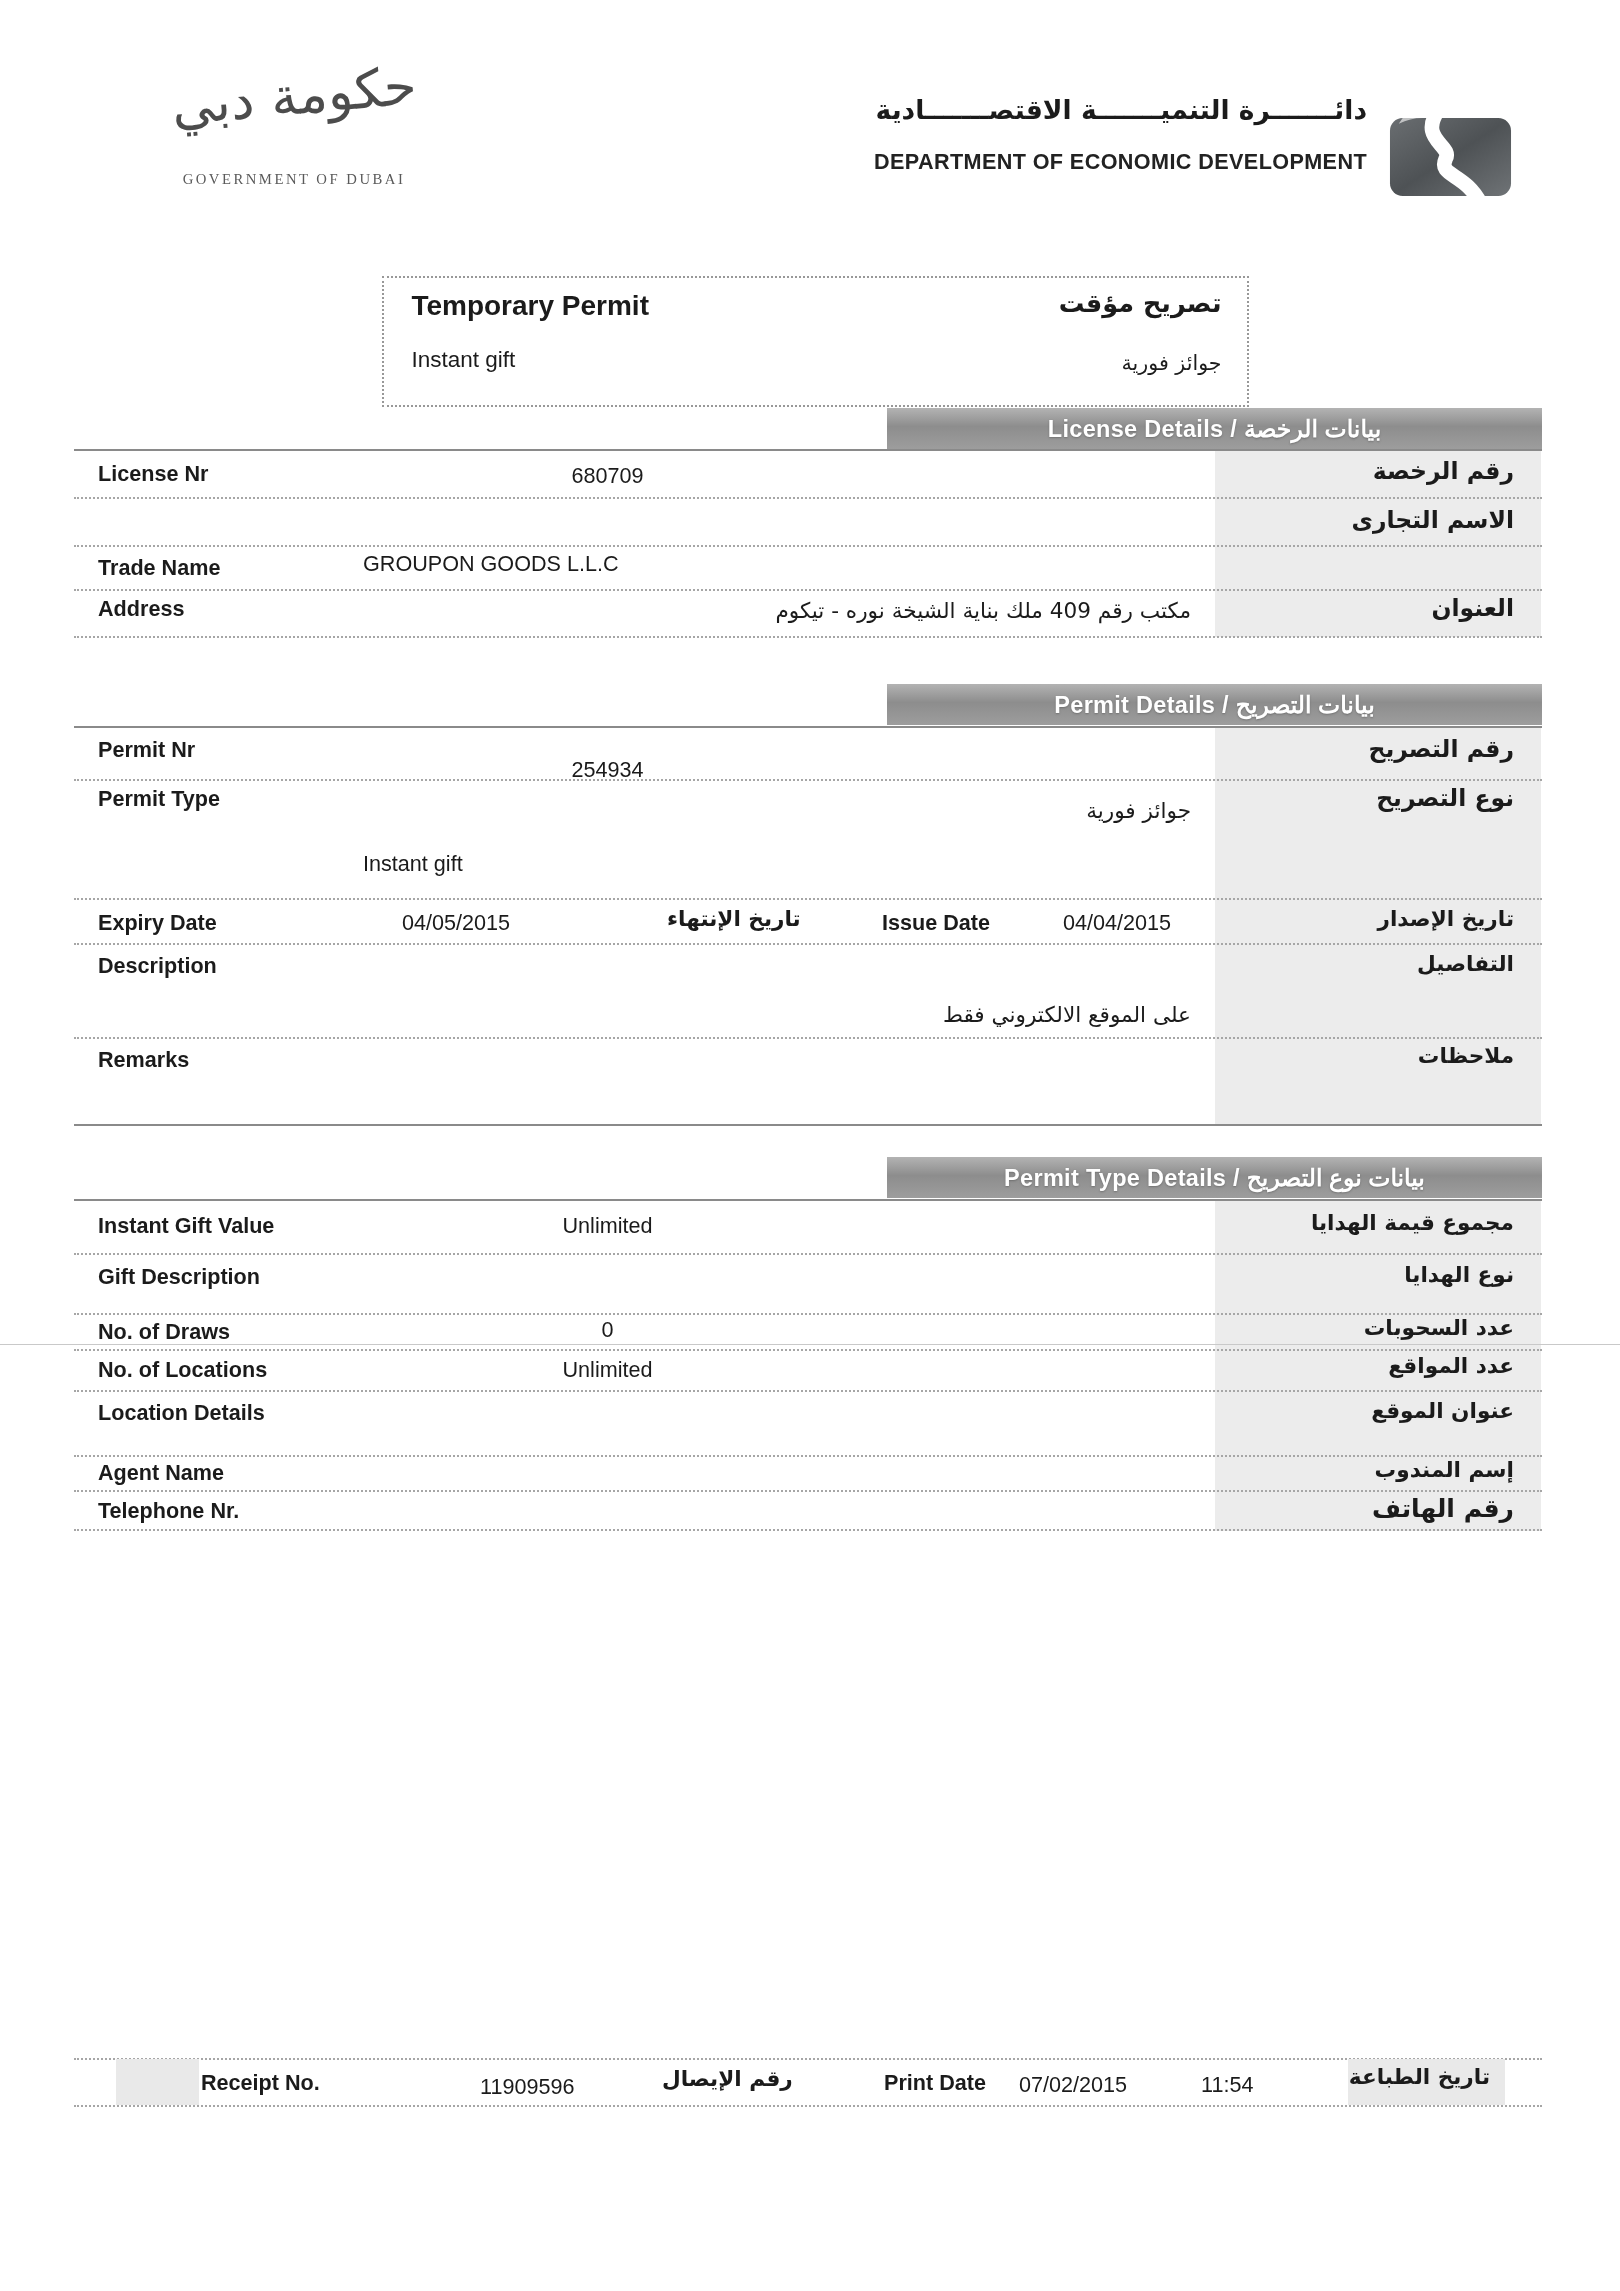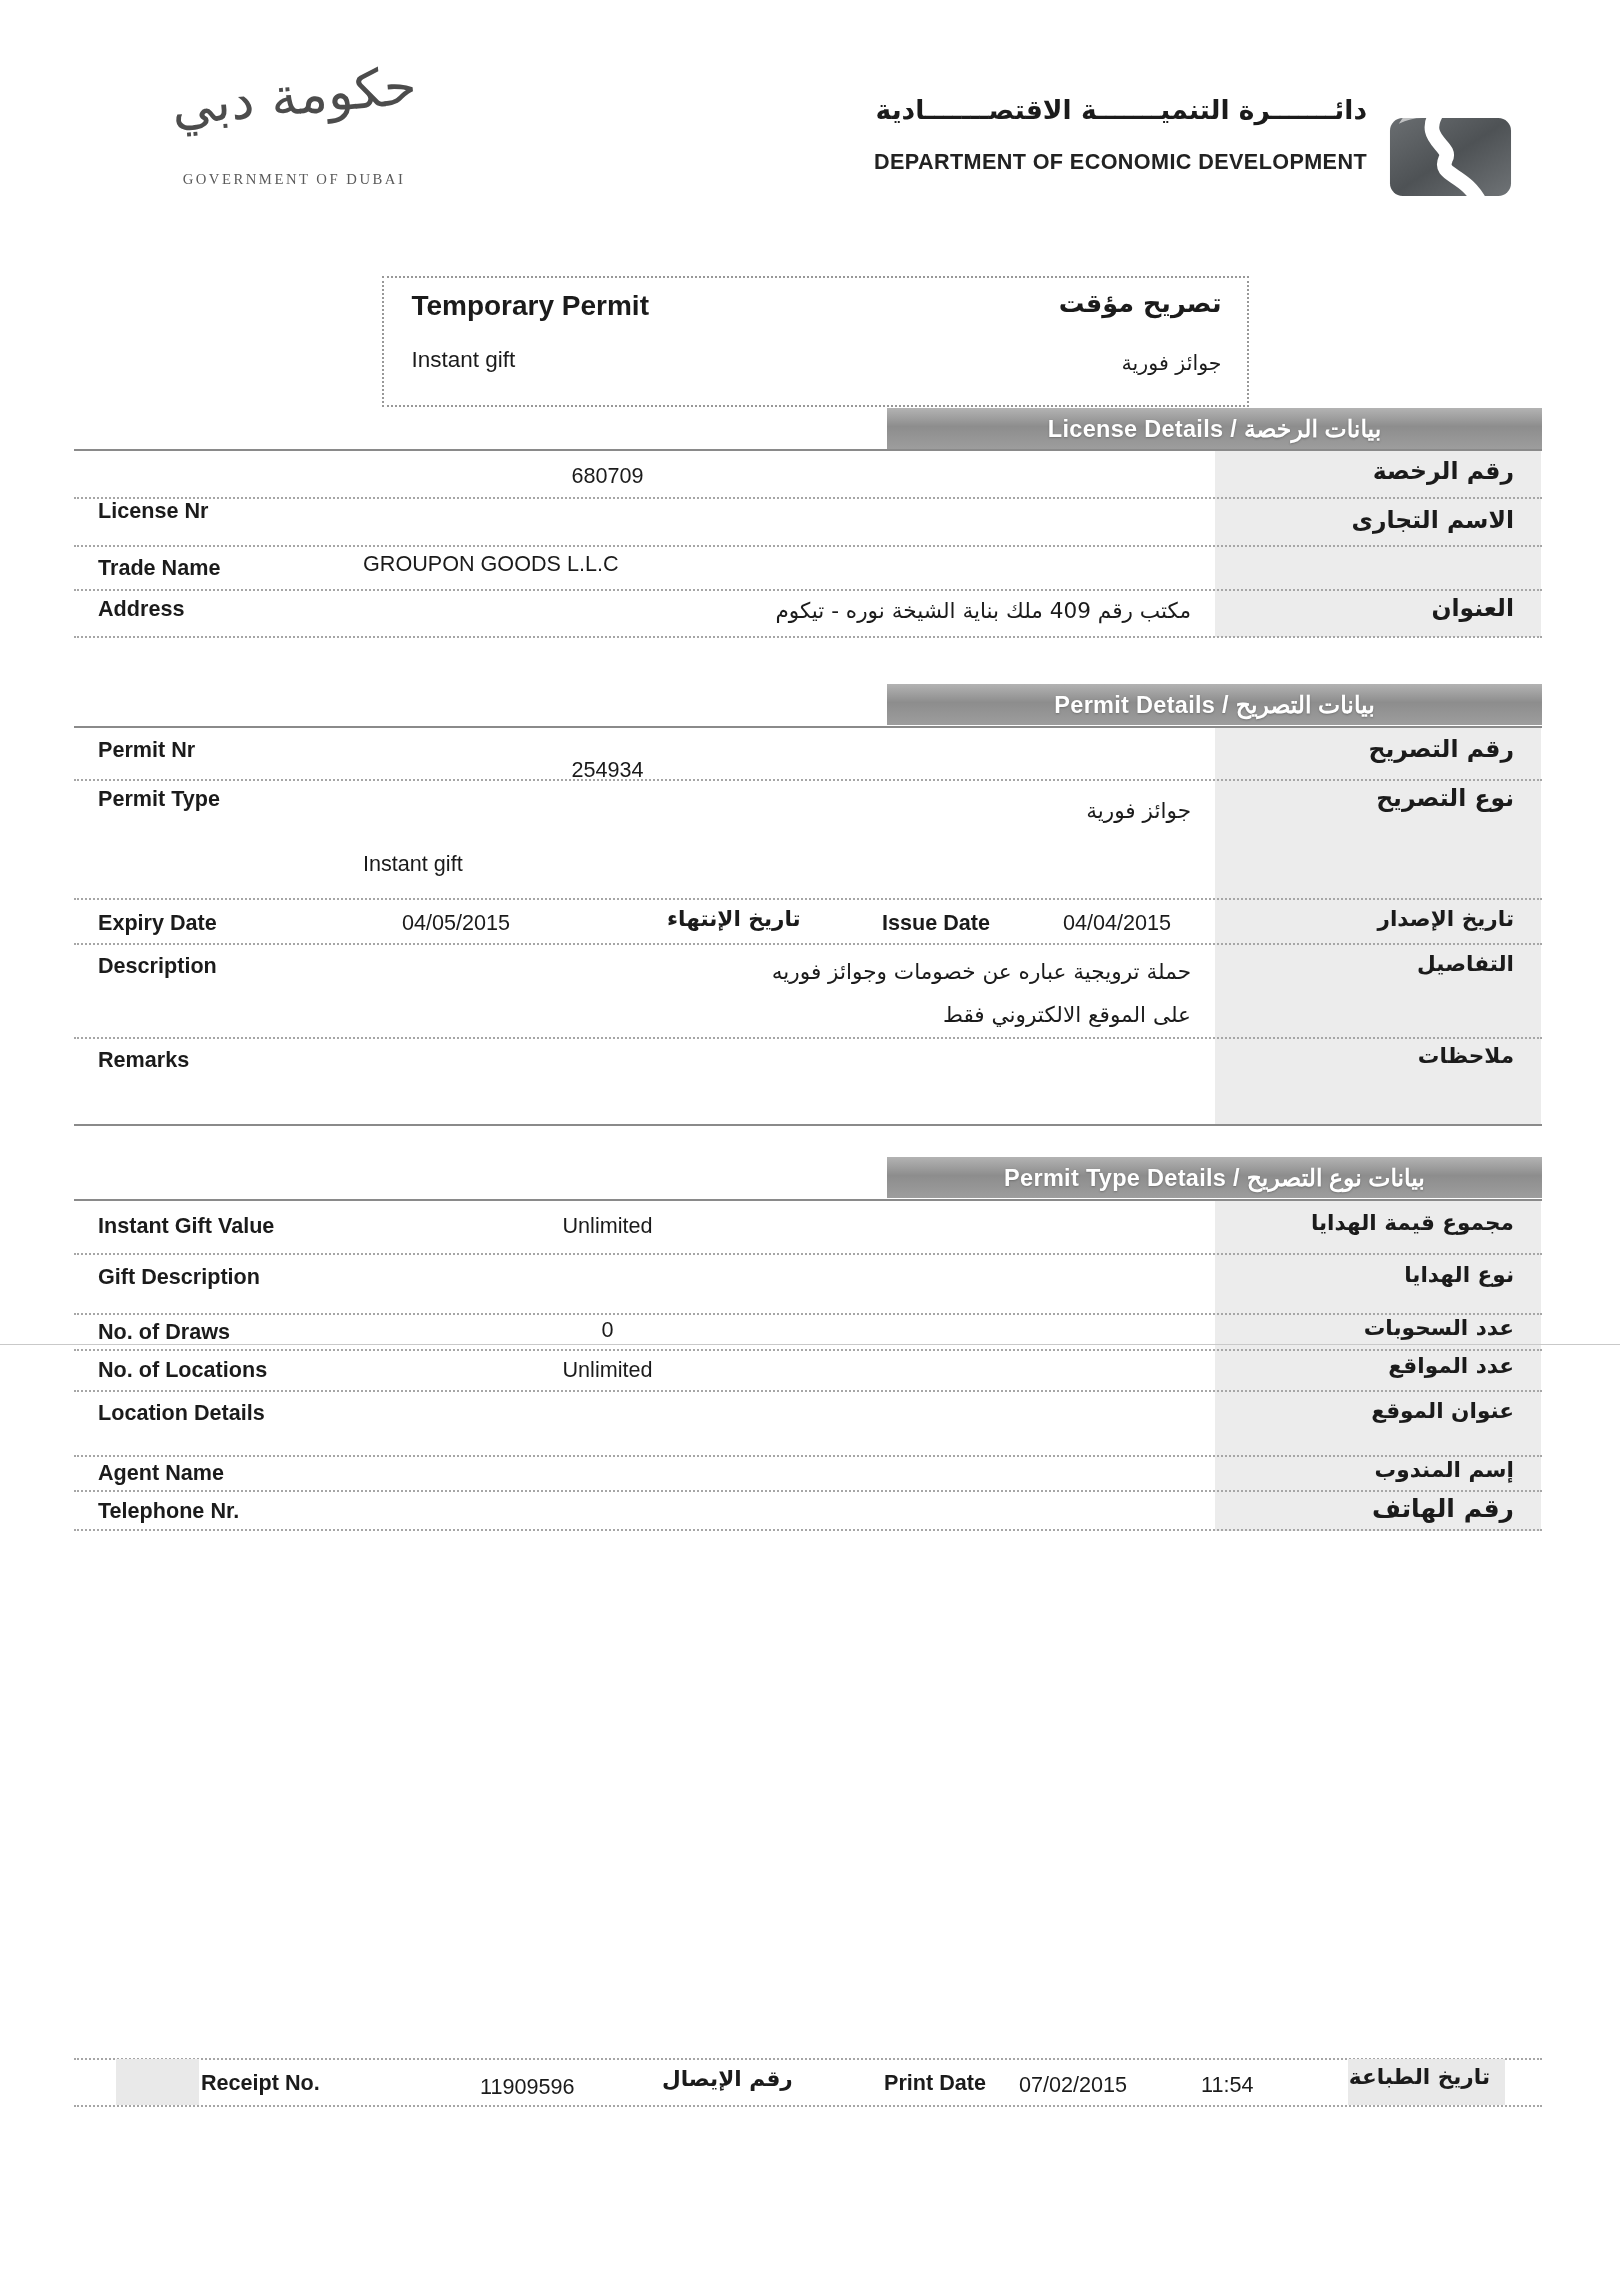--- a/index.html
+++ b/index.html
@@ -66,21 +66,21 @@
 
   <div class="abs strip" style="top:450px;height:187px;"></div>
   <div class="abs strip" style="top:727px;height:397px;"></div>
   <div class="abs strip" style="top:1201px;height:330px;"></div>
 
   <div class="abs banner" style="top:408px;">
     <span>License Details / بيانات الرخصة</span>
   </div>
   <div class="abs hs" style="top:449px;"></div>
 
-  <div class="abs lbl" style="left:98px;top:461px;margin-top:37px;">License Nr</div>
+  <div class="abs lbl" style="left:98px;top:461px;">License Nr</div>
   <div class="abs val vc" style="top:463px;">680709</div>
   <div class="abs ar lblar lar" style="top:457px;">رقم الرخصة</div>
   <div class="abs hl" style="top:497px;"></div>
 
   <div class="abs ar lblar lar" style="top:506px;">الاسم التجارى</div>
   <div class="abs hl" style="top:545px;"></div>
 
   <div class="abs lbl" style="left:98px;top:555px;">Trade Name</div>
   <div class="abs val" style="left:363px;top:551px;">GROUPON GOODS L.L.C</div>
   <div class="abs hl" style="top:589px;"></div>
@@ -109,21 +109,20 @@
 
   <div class="abs lbl" style="left:98px;top:910px;">Expiry Date</div>
   <div class="abs val" style="left:402px;top:910px;">04/05/2015</div>
   <div class="abs ar lblar" style="left:667px;top:906px;font-size:21.6px;">تاريخ الإنتهاء</div>
   <div class="abs lbl" style="left:882px;top:910px;">Issue Date</div>
   <div class="abs val" style="left:1063px;top:910px;">04/04/2015</div>
   <div class="abs ar lblar lar" style="top:906px;font-size:21.6px;">تاريخ الإصدار</div>
   <div class="abs hl" style="top:943px;"></div>
 
   <div class="abs lbl" style="left:98px;top:953px;">Description</div>
-  <div class="abs ar valar arval" style="top:959px;">حملة ترويجية عباره عن خصومات وجوائز فوريه</div>
   <div class="abs ar valar arval" style="top:1002px;">على الموقع الالكتروني فقط</div>
   <div class="abs ar lblar lar" style="top:951px;font-size:21.6px;">التفاصيل</div>
   <div class="abs hl" style="top:1037px;"></div>
 
   <div class="abs lbl" style="left:98px;top:1047px;">Remarks</div>
   <div class="abs ar lblar lar" style="top:1043px;font-size:21.6px;">ملاحظات</div>
   <div class="abs hs" style="top:1124px;"></div>
 
   <div class="abs banner" style="top:1157px;">
     <span>Permit Type Details / بيانات نوع التصريح</span>

